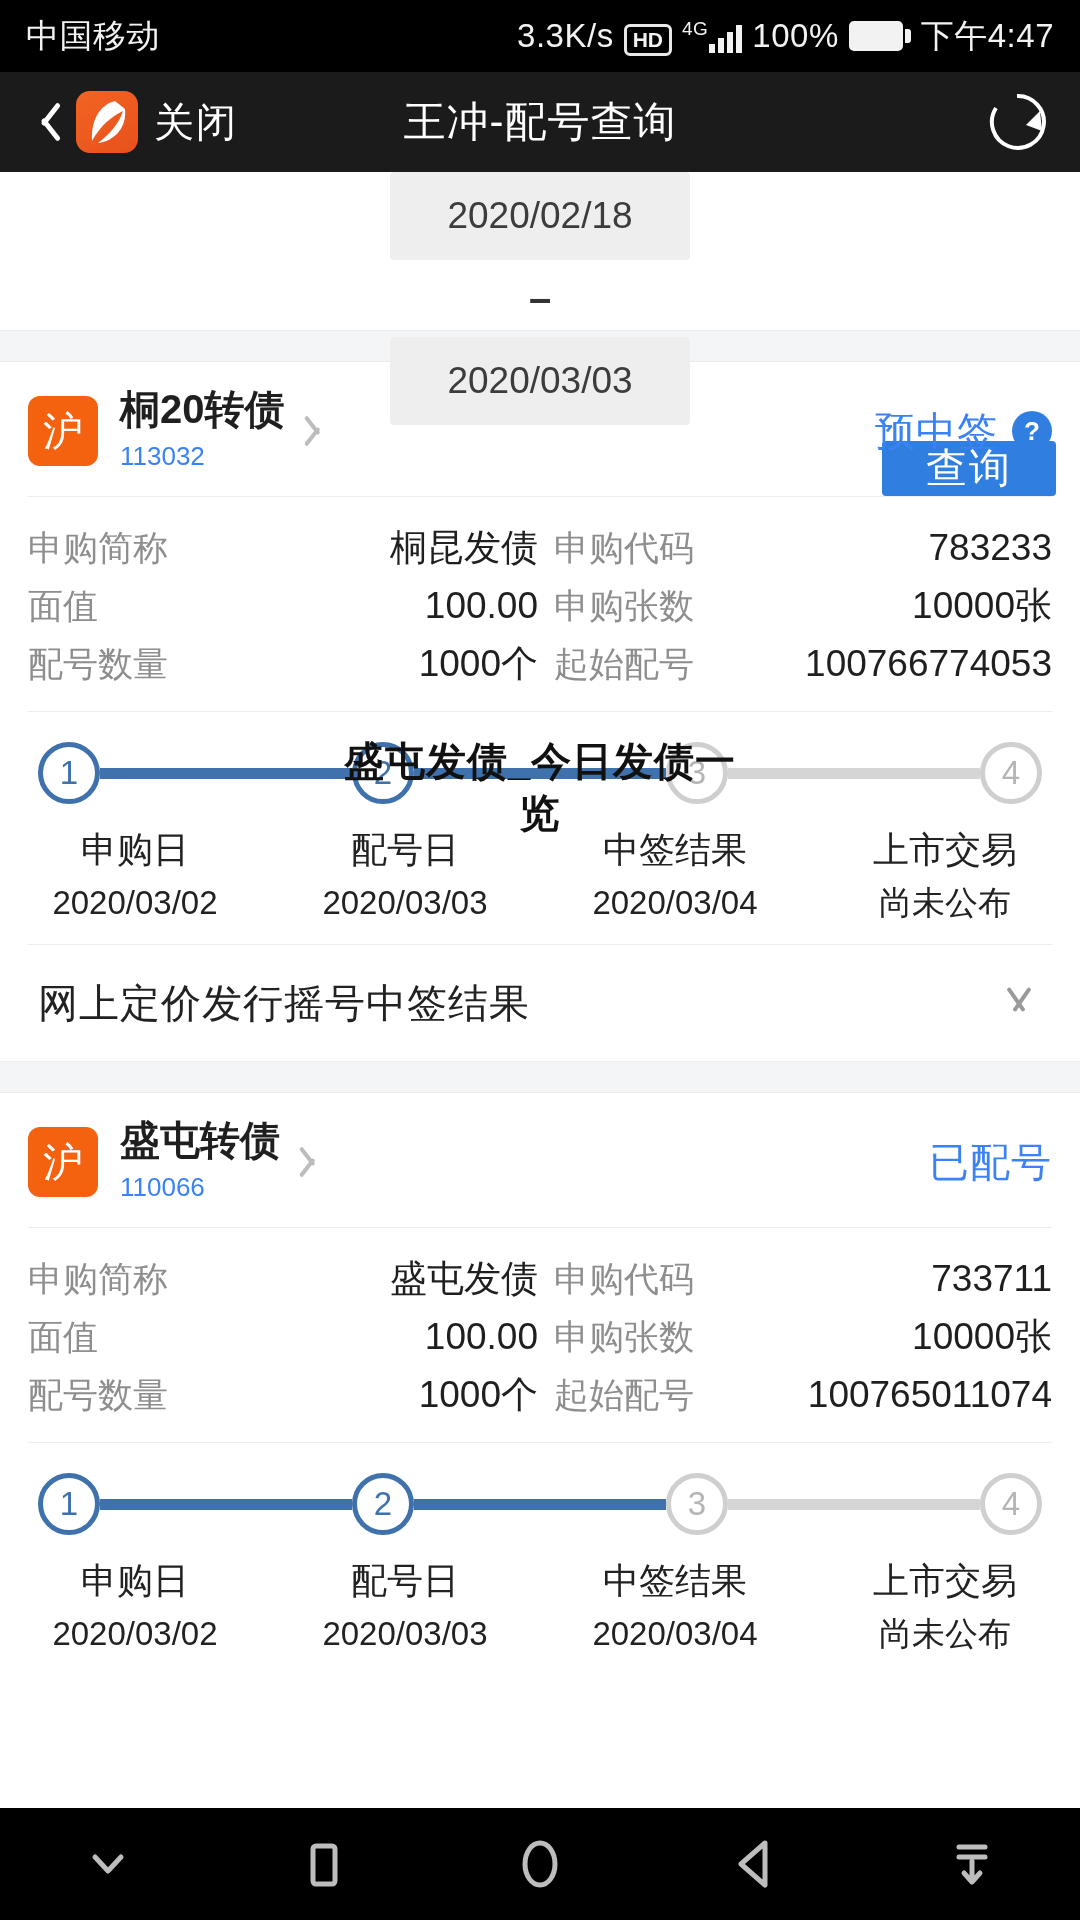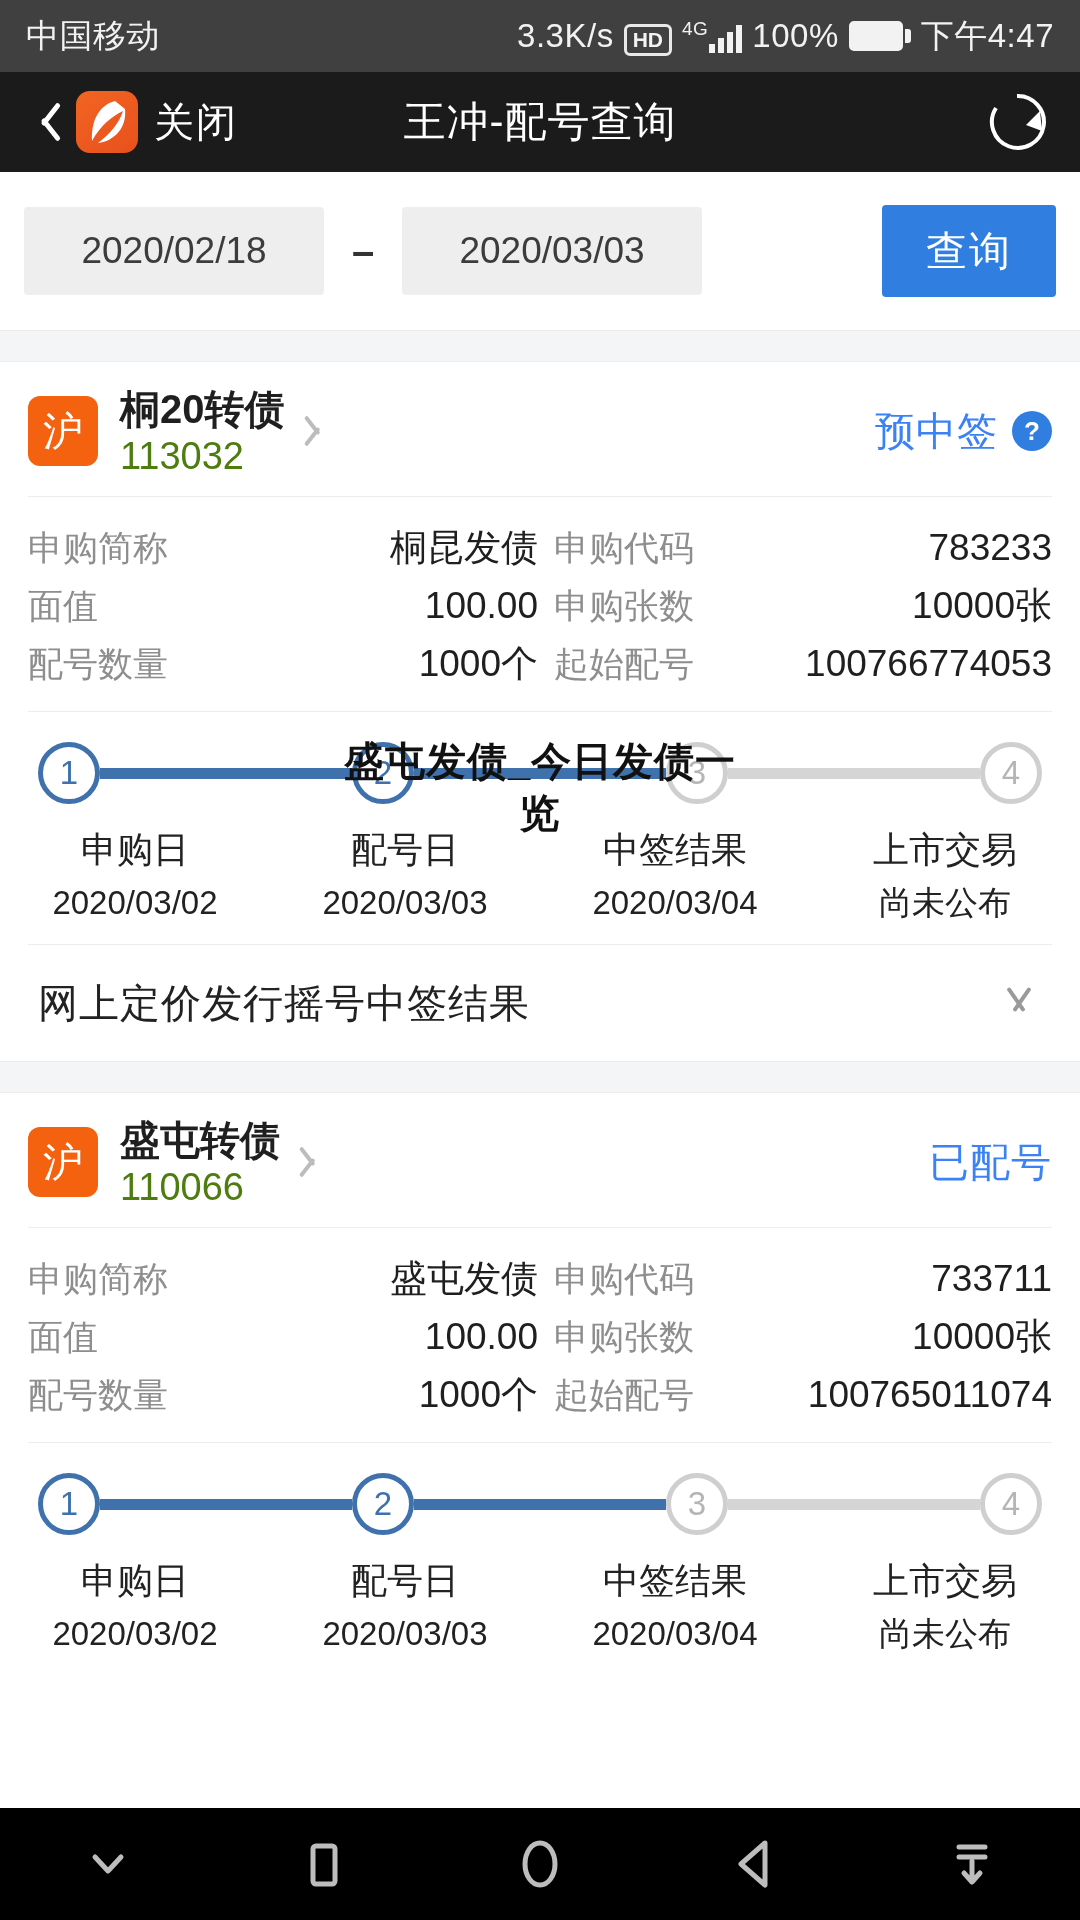--- a/index.html
+++ b/index.html
@@ -5,21 +5,21 @@
   * { margin:0; padding:0; box-sizing:border-box; }
   html, body {
     width:1080px; height:1920px;
     font-family:"Liberation Sans","DejaVu Sans",sans-serif;
     background:#ffffff; overflow:hidden;
   }
   #screen { position:relative; width:1080px; height:1920px; overflow:hidden; background:#fff; }
 
   
   .statusbar {
-    height:72px; background:#404040; color:#f2f2f2;
+    height:72px; background:#000000; color:#f2f2f2;
     display:flex; align-items:center; padding:12px 26px;
     font-size:33px; letter-spacing:.5px;
   }
   .statusbar .carrier { flex:0 0 auto; }
   .statusbar .sb-right { margin-left:auto; display:flex; align-items:center; gap:10px; }
   .sb-speed { font-size:33px; }
   .hd-badge {
     border:3px solid #e8e8e8; border-radius:6px; padding:0 6px;
     font-size:21px; font-weight:bold; line-height:26px; letter-spacing:0;margin-top:8px;
   }
@@ -61,21 +61,21 @@
   .close-label { font-size:40px; color:#fff; letter-spacing:2px; }
   .appbar-title {
     position:absolute; left:0; right:0; text-align:center;
     font-size:42px; color:#fff; letter-spacing:1px; pointer-events:none;
   }
   .refresh-icon { margin-left:auto; width:66px; height:66px; position:relative; z-index:2; }
 
   
   .queryrow {
     height:158px; background:#fff; display:flex; align-items:center;
-    padding:0 24px; gap:8px;
+    padding:0 24px; gap:16px;flex-direction:column;
   }
   .datefield {
     background:#eeeeee; height:88px; border-radius:4px;
     display:flex; align-items:center; justify-content:center;
     font-size:37px; color:#3c3c3c; flex:0 0 auto;
   }
   .datefield.from { width:300px; }
   .datefield.to   { width:300px; }
   .dash { width:62px; text-align:center; font-size:40px; color:#333; font-weight:bold; }
   .query-btn {
@@ -92,21 +92,21 @@
   .card-head {
     display:flex; align-items:center; padding:22px 28px 18px 28px;
   }
   .ex-badge {
     width:70px; height:70px; border-radius:12px; background:#f4610f; color:#fff;
     font-size:40px; display:flex; align-items:center; justify-content:center;
     flex:0 0 auto; margin-right:22px;
   }
   .name-block { display:flex; flex-direction:column; }
   .bond-name { font-size:40px; font-weight:bold; color:#1f1f1f; line-height:50px; }
-  .bond-code { font-size:38px; color:#4d7c0f; line-height:44px; }
+  .bond-code { font-size:26px; color:#3b82f6; line-height:44px; }
   .head-chevron {
     width:22px; height:38px; margin-left:26px; position:relative; flex:0 0 auto;
     align-self:center;
   }
   .head-chevron:before, .head-chevron:after {
     content:""; position:absolute; left:6px; width:4px; height:22px;
     background:#bcbcbc; border-radius:2px;
   }
   .head-chevron:before { top:0; transform:rotate(-38deg); transform-origin:bottom; }
   .head-chevron:after  { bottom:0; transform:rotate(38deg); transform-origin:top; }

